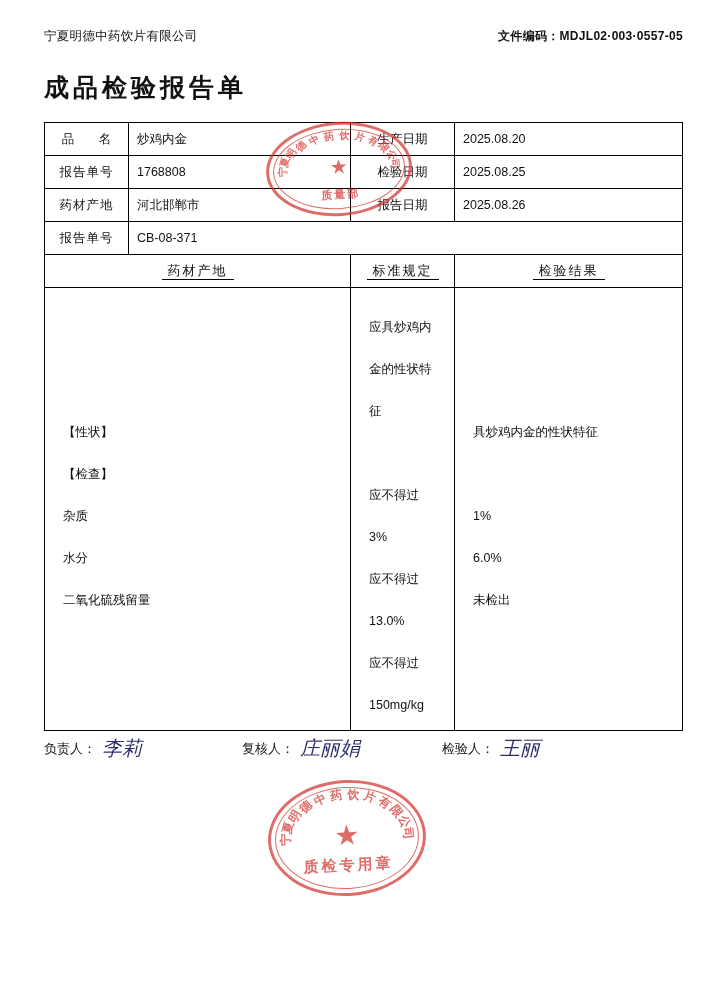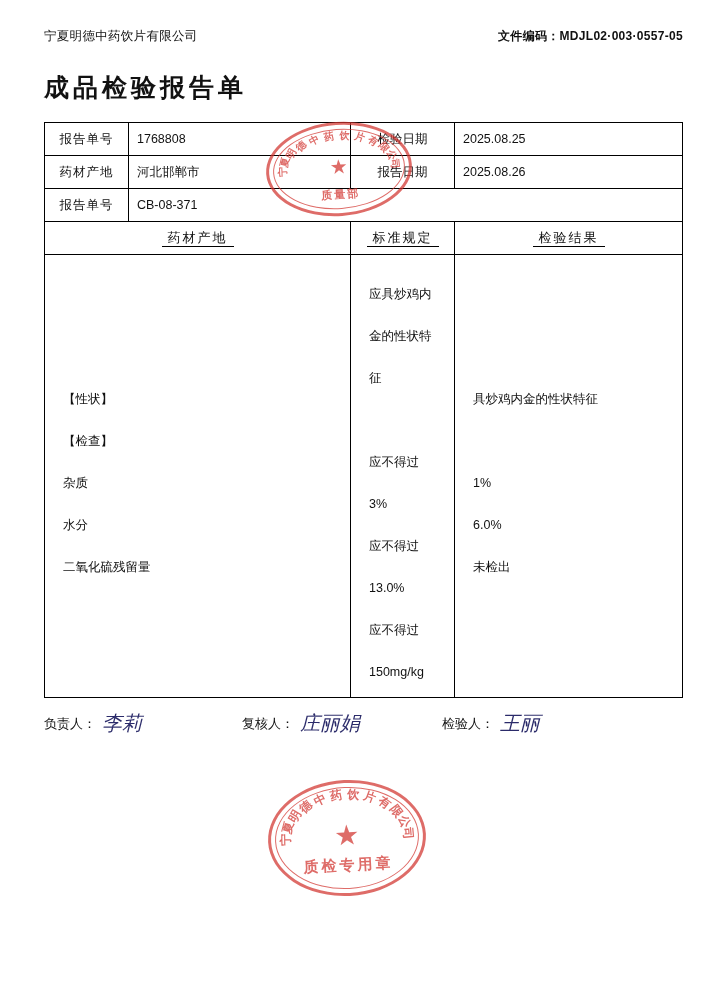--- a/index.html
+++ b/index.html
@@ -110,21 +110,21 @@
     padding: 6px 10px;
     font-family: "Liberation Sans", "DejaVu Sans", sans-serif;
   }
   .conclusion .lead {
     border-bottom: 1px solid #000;
     padding-bottom: 1px;
   }
   
   .sign-row {
     display: flex;
-    margin-top: 12px;
+    margin-top: 4px;
     font-size: 13px;
     font-family: "Liberation Sans", "DejaVu Sans", sans-serif;
     align-items: center;
   }
   .sign-block {
     display: flex;
     align-items: flex-end;
   }
   .sign-block .sg-label { white-space: nowrap; }
   .sign-block .sg-name {
@@ -221,20 +221,26 @@
   <div class="title">成品检验报告单</div>
 
   <table class="main">
     <colgroup>
       <col style="width:84px">
       <col style="width:222px">
       <col style="width:104px">
       <col>
     </colgroup>
     <tbody>
+      <tr>
+        <td class="lbl spaced">品　名</td>
+        <td class="val">炒鸡内金</td>
+        <td class="lbl2">生产日期</td>
+        <td class="val">2025.08.20</td>
+      </tr>
       <tr>
         <td class="lbl">报告单号</td>
         <td class="val">1768808</td>
         <td class="lbl2">检验日期</td>
         <td class="val">2025.08.25</td>
       </tr>
       <tr>
         <td class="lbl">药材产地</td>
         <td class="val">河北邯郸市</td>
         <td class="lbl2">报告日期</td>

